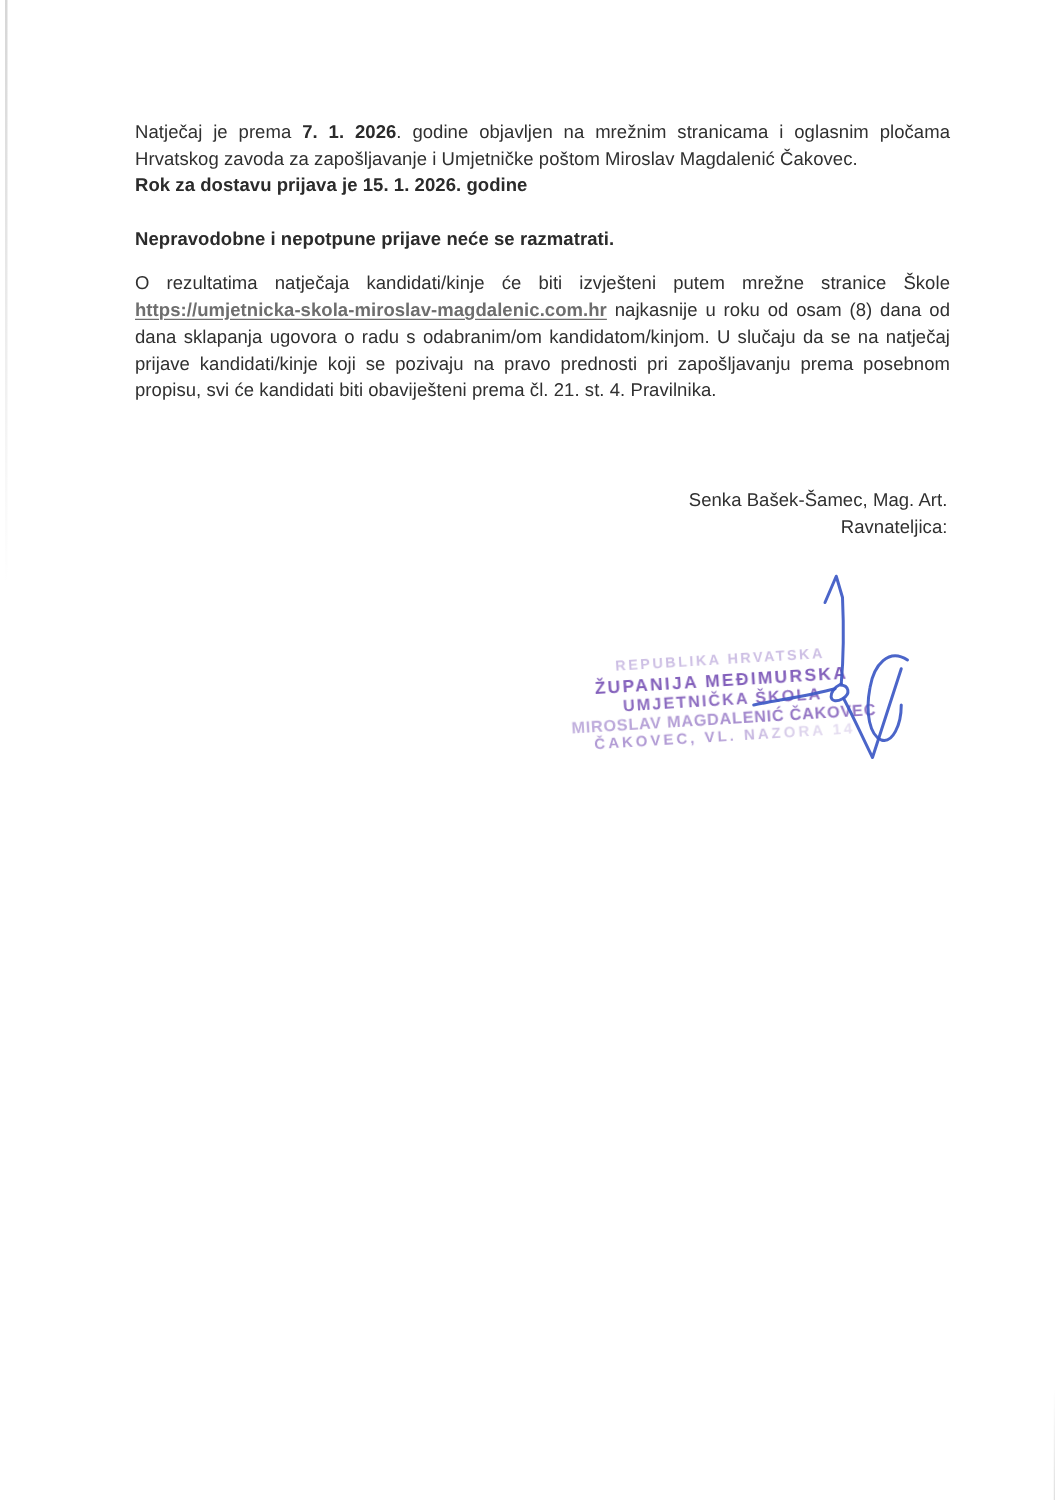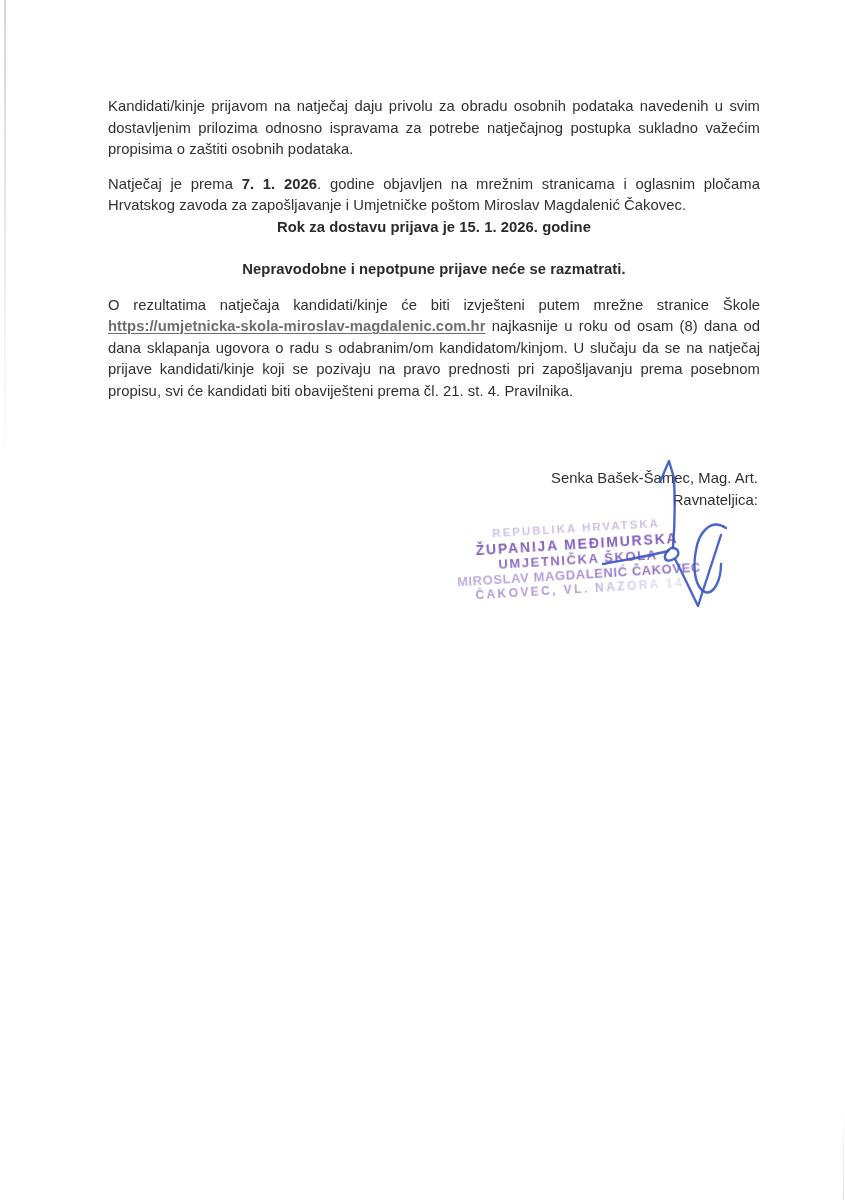--- a/index.html
+++ b/index.html
@@ -37,21 +37,20 @@
     position: absolute;
     left: 108px;
     top: 96px;
     width: 652px;
     font-size: 14.8px;
     line-height: 21.5px;
     letter-spacing: 0.05px;
   }
   .para {
     margin: 0;
-    text-align: center;
   }
   .justified { text-align: justify; }
   .gap-after-1 { margin-bottom: 13px; }
   .gap-after-2 { margin-bottom: 14px; margin-top: 21px; }
   .bold-inline, .bold-line { font-weight: bold; color: #2b2b2b; }
   .doc-link {
     color: var(--c-link, #6e6e6e);
     text-decoration: underline;
     text-decoration-thickness: 1px;
     text-underline-offset: 2px;
@@ -107,21 +106,20 @@
 </head>
 <body>
 
 <div class="page">
 
   <div class="scan-line-left"></div>
   <div class="scan-line-right"></div>
 
   <div class="content">
 
-    <p class="para justified gap-after-1">Kandidati/kinje prijavom na natječaj daju privolu za obradu osobnih podataka navedenih u svim dostavljenim prilozima odnosno ispravama za potrebe natječajnog postupka sukladno važećim propisima o zaštiti osobnih podataka.</p>
 
     <p class="para justified"><span>Natječaj je prema </span><span class="bold-inline">7. 1. 2026</span><span>. godine objavljen na mrežnim stranicama i oglasnim pločama Hrvatskog zavoda za zapošljavanje i Umjetničke poštom Miroslav Magdalenić Čakovec.</span></p>
 
     <p class="para bold-line">Rok za dostavu prijava je 15. 1. 2026. godine</p>
 
 
     <p class="para bold-line gap-after-2">Nepravodobne i nepotpune prijave neće se razmatrati.</p>
 
     <p class="para justified"><span>O rezultatima natječaja kandidati/kinje će biti izvješteni putem mrežne stranice Škole </span><a class="doc-link" href="#">https://umjetnicka-skola-miroslav-magdalenic.com.hr</a><span> najkasnije u roku od osam (8) dana od dana sklapanja ugovora o radu s odabranim/om kandidatom/kinjom. U slučaju da se na natječaj prijave kandidati/kinje koji se pozivaju na pravo prednosti pri zapošljavanju prema posebnom propisu, svi će kandidati biti obaviješteni prema čl. 21. st. 4. Pravilnika.</span></p>
 

